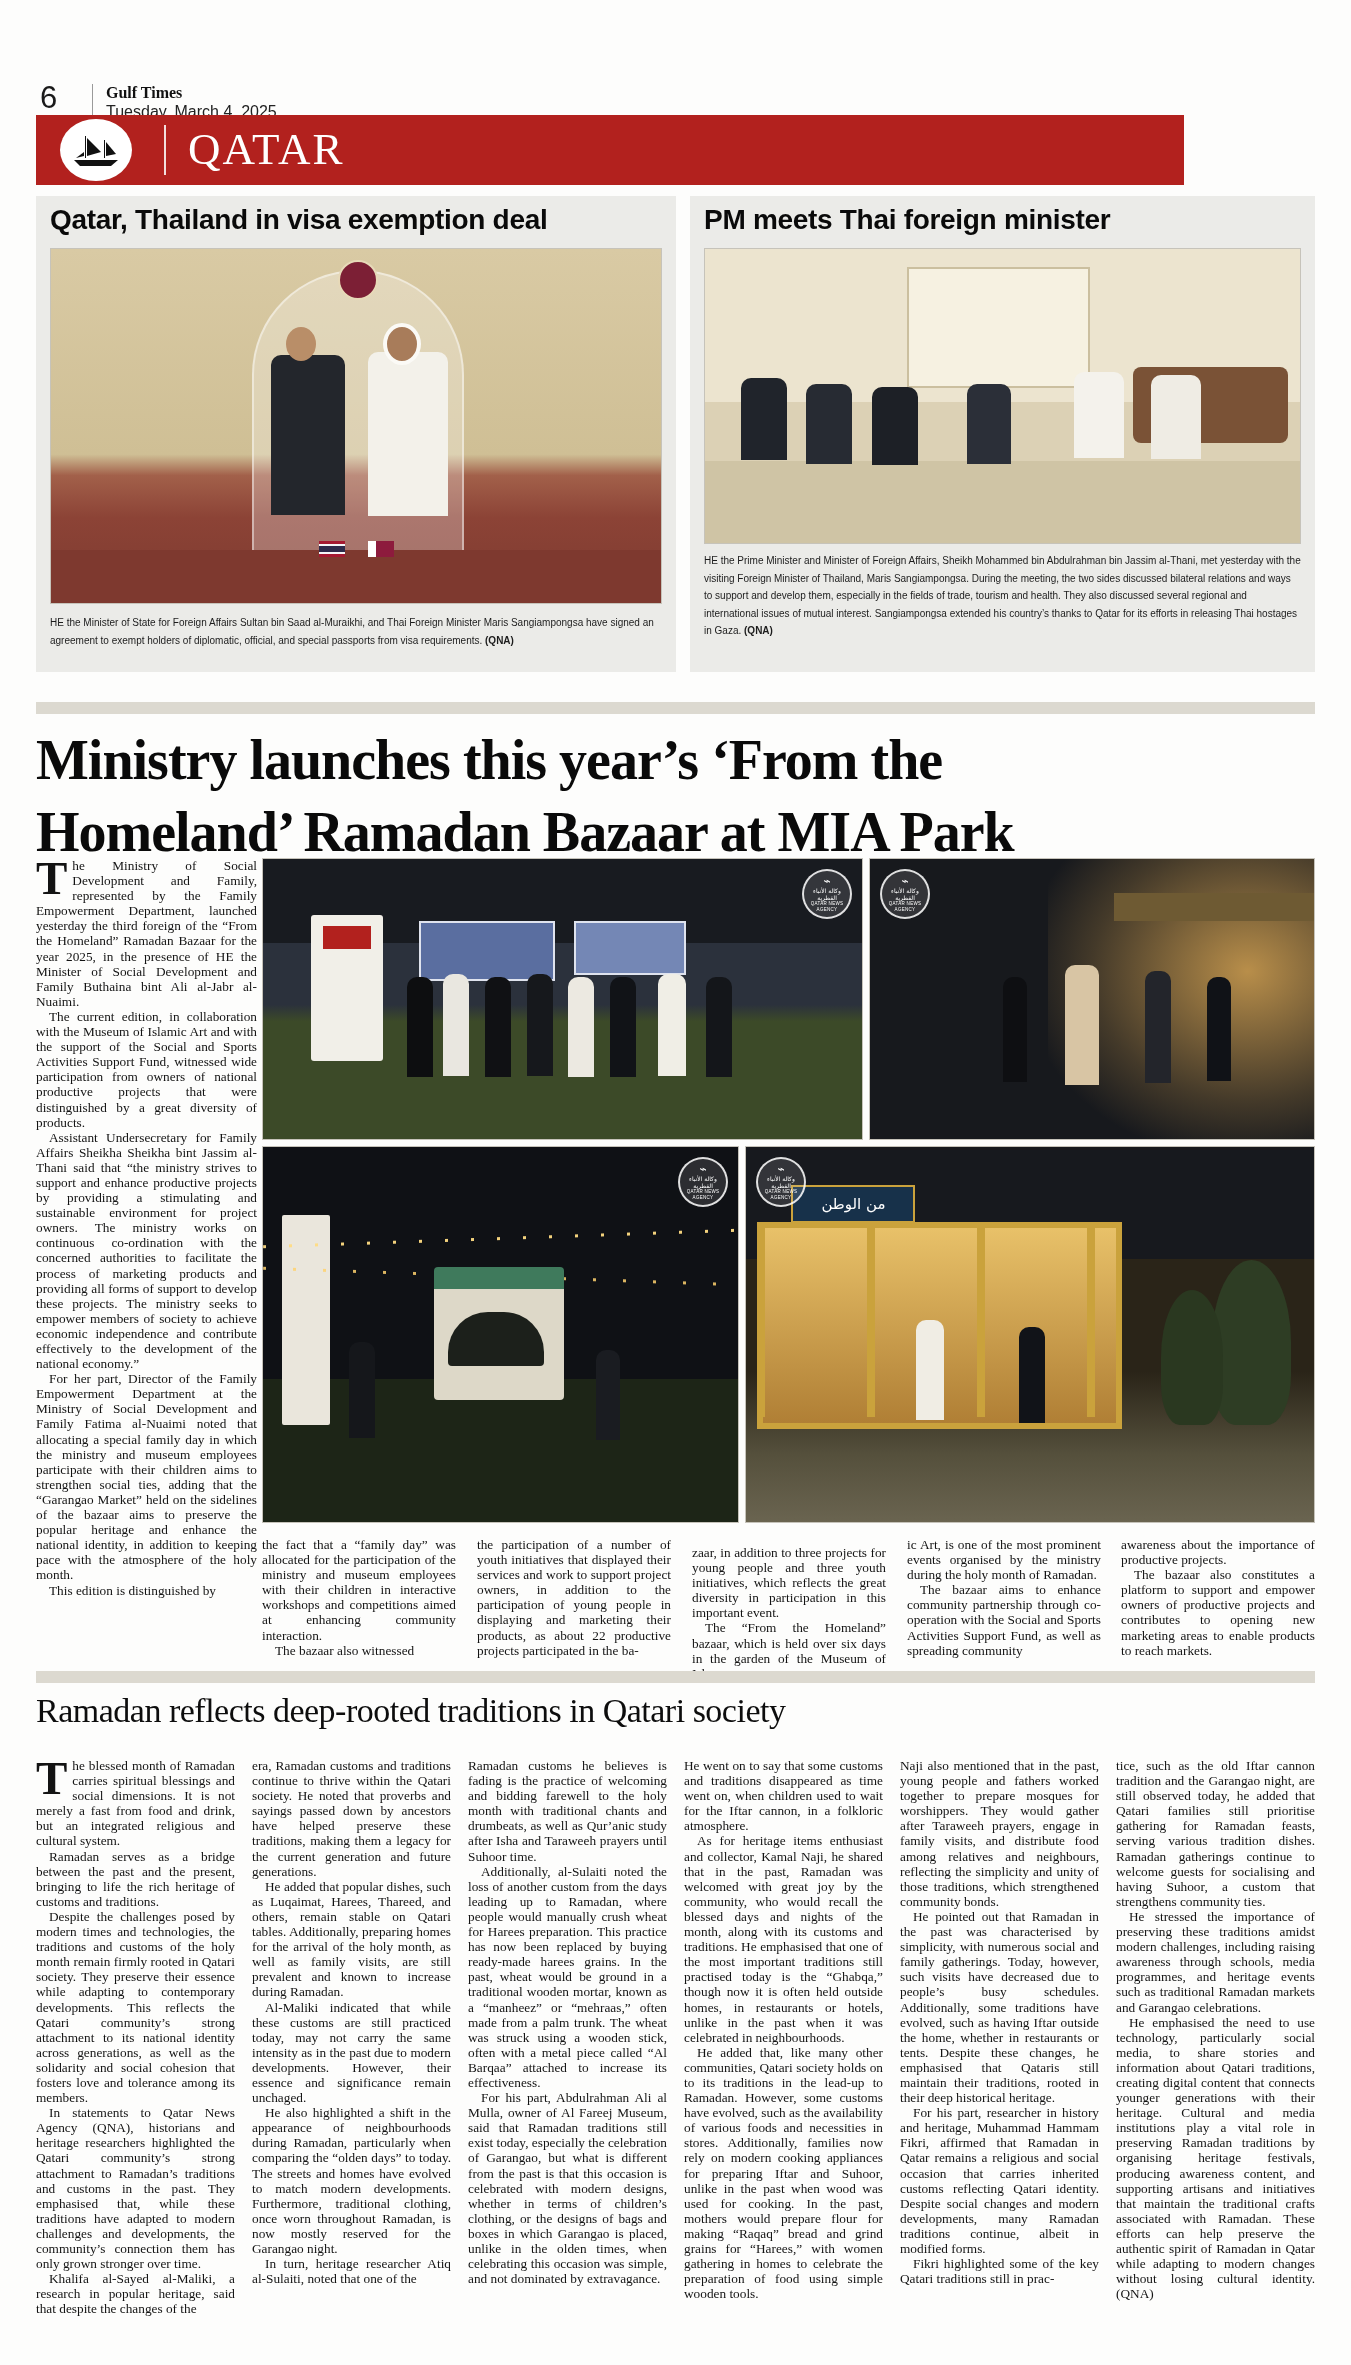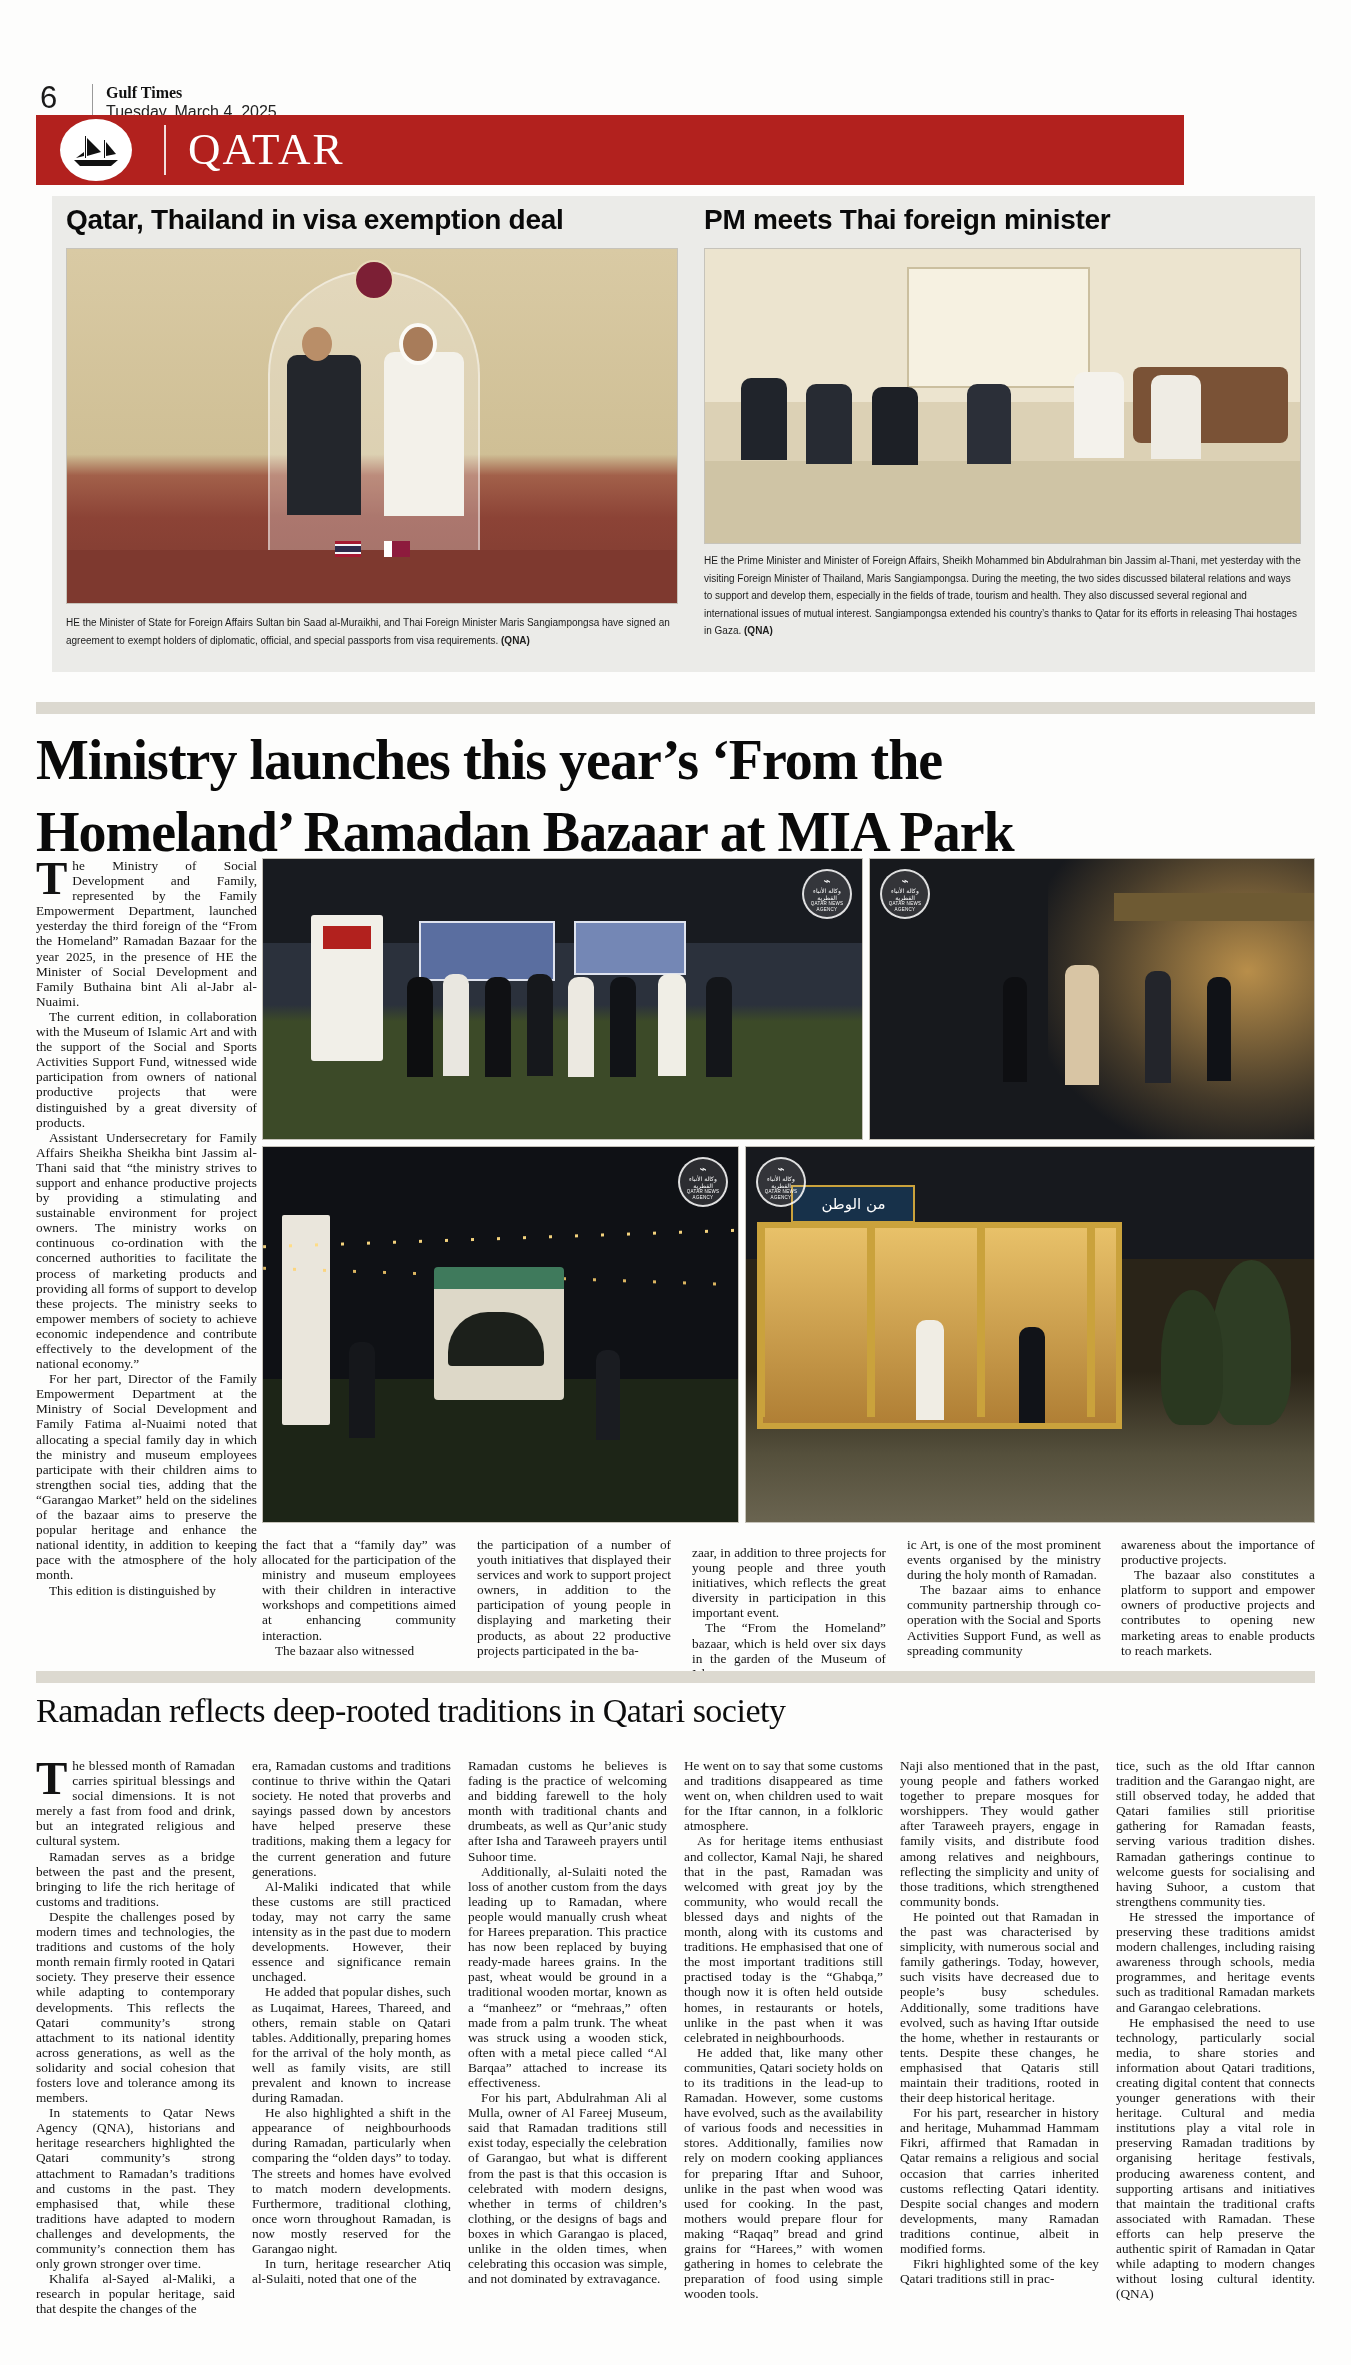--- a/index.html
+++ b/index.html
@@ -78,21 +78,21 @@
         <path d="M33 26 L33 8 L34 8 L34 26 Z" fill="#111"></path>
         <path d="M16 6 L30 20 L16 24 Z" fill="#111"></path>
         <path d="M35 10 L45 22 L35 24 Z" fill="#111"></path>
         <path d="M13 24 L5 26 L13 20 Z" fill="#111"></path>
       </svg>
     </div>
     <div class="banner-div abs" style="left:128px;top:10px;width:2px;height:50px;"></div>
     <div class="banner-word abs" style="left:152px;top:8px;">QATAR</div>
   </div>
 
-  <div class="abs panel" style="left:36px;top:196px;width:640px;height:476px;margin-left:16px;">
+  <div class="abs panel" style="left:36px;top:196px;width:640px;height:476px;">
     <div class="abs top-headline" style="left:14px;top:8px;width:612px;">Qatar, Thailand in visa exemption deal</div>
     <div class="abs photo" style="left:14px;top:52px;width:612px;height:356px;background:linear-gradient(180deg,#d9caa4 0%,#cfbf95 58%,#a2604a 64%,#8c4336 76%,#7d3a30 100%);">
       <div class="ph-item" style="left:33%;top:6%;width:34%;height:86%;background:rgba(255,255,255,.28);border:2px solid rgba(255,255,255,.45);border-radius:50% 50% 0 0 / 34% 34% 0 0;"></div>
       <div class="ph-item" style="left:47%;top:3%;width:36px;height:36px;border-radius:50%;background:#7c1f35;border:2px solid #e7d9b8;"></div>
       <div class="figure" style="left:36%;top:30%;width:74px;height:160px;background:#23262c;"></div>
       <div class="head" style="left:38.5%;top:22%;width:30px;height:34px;background:#b98e68;"></div>
       <div class="figure" style="left:52%;top:29%;width:80px;height:164px;background:#f3f1ea;"></div>
       <div class="head" style="left:54.5%;top:21%;width:30px;height:34px;background:#a87c5a;border:4px solid #fbfaf6;"></div>
       <div class="ph-item" style="left:0;bottom:0;width:100%;height:15%;background:#7e392f;"></div>
       <div class="ph-item" style="left:44%;bottom:13%;width:26px;height:16px;background:linear-gradient(180deg,#a51931 0 16%,#f4f5f8 16% 32%,#2d2a4a 32% 68%,#f4f5f8 68% 84%,#a51931 84% 100%);"></div>
@@ -226,22 +226,22 @@
 
   <div class="abs col dropcap" style="left:36px;top:1758px;width:199px;height:600px;">
       <p>The blessed month of Ramadan carries spiritual blessings and social dimensions. It is not merely a fast from food and drink, but an integrated religious and cultural system.</p>
       <p>Ramadan serves as a bridge between the past and the present, bringing to life the rich heritage of customs and traditions.</p>
       <p>Despite the challenges posed by modern times and technologies, the traditions and customs of the holy month remain firmly rooted in Qatari society. They preserve their essence while adapting to contemporary developments. This reflects the Qatari community’s strong attachment to its national identity across generations, as well as the solidarity and social cohesion that fosters love and tolerance among its members.</p>
       <p>In statements to Qatar News Agency (QNA), historians and heritage researchers highlighted the Qatari community’s strong attachment to Ramadan’s traditions and customs in the past. They emphasised that, while these traditions have adapted to modern challenges and developments, the community’s connection them has only grown stronger over time.</p>
       <p>Khalifa al-Sayed al-Maliki, a research in popular heritage, said that despite the changes of the</p>
     </div>
   <div class="abs col flush" style="left:252px;top:1758px;width:199px;height:600px;">
       <p>era, Ramadan customs and traditions continue to thrive within the Qatari society. He noted that proverbs and sayings passed down by ancestors have helped preserve these traditions, making them a legacy for the current generation and future generations.</p>
+      <p>He added that popular dishes, such as Luqaimat, Harees, Thareed, and others, remain stable on Qatari tables. Additionally, preparing homes for the arrival of the holy month, as well as family visits, are still prevalent and known to increase during Ramadan.</p>
       <p>Al-Maliki indicated that while these customs are still practiced today, may not carry the same intensity as in the past due to modern developments. However, their essence and significance remain unchaged.</p>
-      <p>He added that popular dishes, such as Luqaimat, Harees, Thareed, and others, remain stable on Qatari tables. Additionally, preparing homes for the arrival of the holy month, as well as family visits, are still prevalent and known to increase during Ramadan.</p>
       <p>He also highlighted a shift in the appearance of neighbourhoods during Ramadan, particularly when comparing the “olden days” to today. The streets and homes have evolved to match modern developments. Furthermore, traditional clothing, once worn throughout Ramadan, is now mostly reserved for the Garangao night.</p>
       <p>In turn, heritage researcher Atiq al-Sulaiti, noted that one of the</p>
     </div>
   <div class="abs col flush" style="left:468px;top:1758px;width:199px;height:600px;">
       <p>Ramadan customs he believes is fading is the practice of welcoming and bidding farewell to the holy month with traditional chants and drumbeats, as well as Qur’anic study after Isha and Taraweeh prayers until Suhoor time.</p>
       <p>Additionally, al-Sulaiti noted the loss of another custom from the days leading up to Ramadan, where people would manually crush wheat for Harees preparation. This practice has now been replaced by buying ready-made harees grains. In the past, wheat would be ground in a traditional wooden mortar, known as a “manheez” or “mehraas,” often made from a palm trunk. The wheat was struck using a wooden stick, often with a metal piece called “Al Barqaa” attached to increase its effectiveness.</p>
       <p>For his part, Abdulrahman Ali al Mulla, owner of Al Fareej Museum, said that Ramadan traditions still exist today, especially the celebration of Garangao, but what is different from the past is that this occasion is celebrated with modern designs, whether in terms of children’s clothing, or the designs of bags and boxes in which Garangao is placed, unlike in the olden times, when celebrating this occasion was simple, and not dominated by extravagance.</p>
     </div>
   <div class="abs col flush" style="left:684px;top:1758px;width:199px;height:600px;">
       <p>He went on to say that some customs and traditions disappeared as time went on, when children used to wait for the Iftar cannon, in a folkloric atmosphere.</p>

